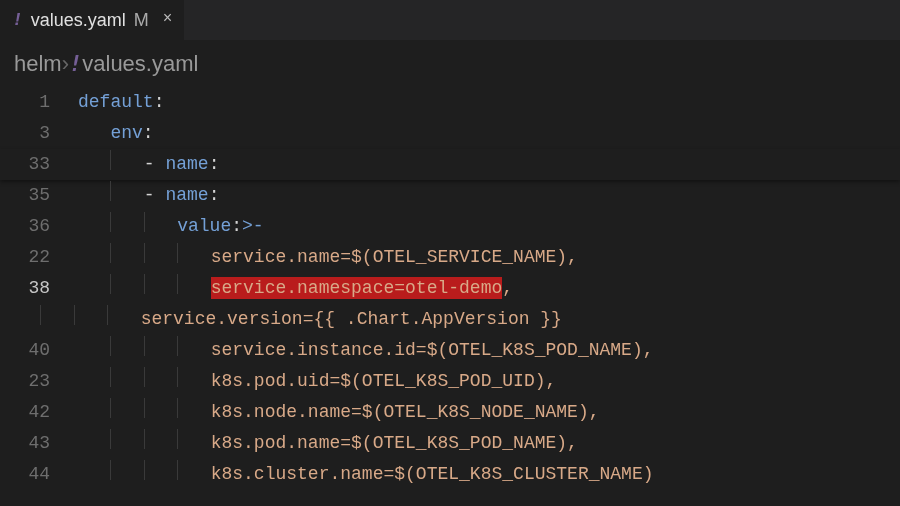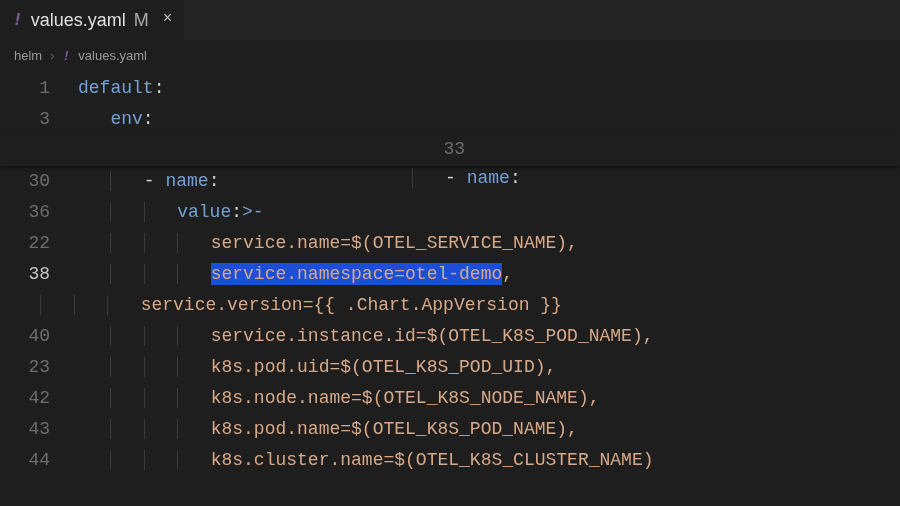--- a/index.html
+++ b/index.html
@@ -54,24 +54,24 @@
       color: #bbb;
       margin-left: 6px;
       font-size: 16px;
     }
 
     
     .breadcrumb {
       display: flex;
       align-items: center;
       padding: 6px 14px;
-      gap: 8px;
+      gap: 0;
       font-family: -apple-system, BlinkMacSystemFont, "Segoe UI", sans-serif;
       color: #999;
-      font-size: 13px;
+      font-size: 22px;
     }
 
     .breadcrumb-sep {
       color: #666;
     }
 
     .breadcrumb-icon {
       color: #755f96;
       font-style: italic;
       font-weight: bold;
@@ -120,40 +120,38 @@
         #4a7cc4 0,
         #4a7cc4 2px,
         transparent 2px,
         transparent 4px
       );
     }
 
     .code {
       white-space: pre;
       display: flex;
-      align-items: center;
     }
 
     
     .key-blue { color: #74a0d6; }
     .punct { color: #d4d4d4; }
     .string { color: #d8a988; }
     .dash { color: #d4d4d4; }
     .op { color: #74a0d6; }
 
     
     .selection {
-      background: #1d4ed8;
+      background: #b91c1c;
       padding: 1px 0;
     }
 
     
     .sticky-shadow {
       box-shadow: 0 2px 4px rgba(0,0,0,0.4);
-      flex-direction: column;
     }
   </style>
 </head>
 <body>
 
 <div class="tab-bar">
   <div class="tab">
     <span class="tab-icon">!</span>
     <span class="tab-name">values.yaml</span>
     <span class="tab-modified">M</span>
@@ -178,21 +176,21 @@
       <div class="line-number">3</div>
       <div class="modified-marker"></div>
       <div class="code"><span>   </span><span class="key-blue">env</span><span class="punct">:</span></div>
     </div>
     <div class="line sticky-shadow">
       <div class="line-number">33</div>
       <div class="modified-marker"></div>
       <div class="code"><span>   </span><span style="display:inline-block;width:1px;height:20px;background:#3a3a3a;vertical-align:middle;"></span><span>   </span><span class="dash">- </span><span class="key-blue">name</span><span class="punct">:</span> </div>
     </div>
     <div class="line">
-      <div class="line-number">30</div>
+      <div class="line-number">35</div>
       <div class="modified-marker"></div>
       <div class="code"><span>   </span><span style="display:inline-block;width:1px;height:20px;background:#3a3a3a;vertical-align:middle;"></span><span>   </span><span class="dash">- </span><span class="key-blue">name</span><span class="punct">:</span> </div>
     </div>
     <div class="line">
       <div class="line-number">36</div>
       <div class="modified-marker"></div>
       <div class="code"><span>   </span><span style="display:inline-block;width:1px;height:20px;background:#3a3a3a;vertical-align:middle;"></span><span>   </span><span style="display:inline-block;width:1px;height:20px;background:#3a3a3a;vertical-align:middle;"></span><span>   </span><span class="key-blue">value</span><span class="punct">:</span> <span class="op">&gt;-</span></div>
     </div>
     <div class="line">
       <div class="line-number">22</div>

